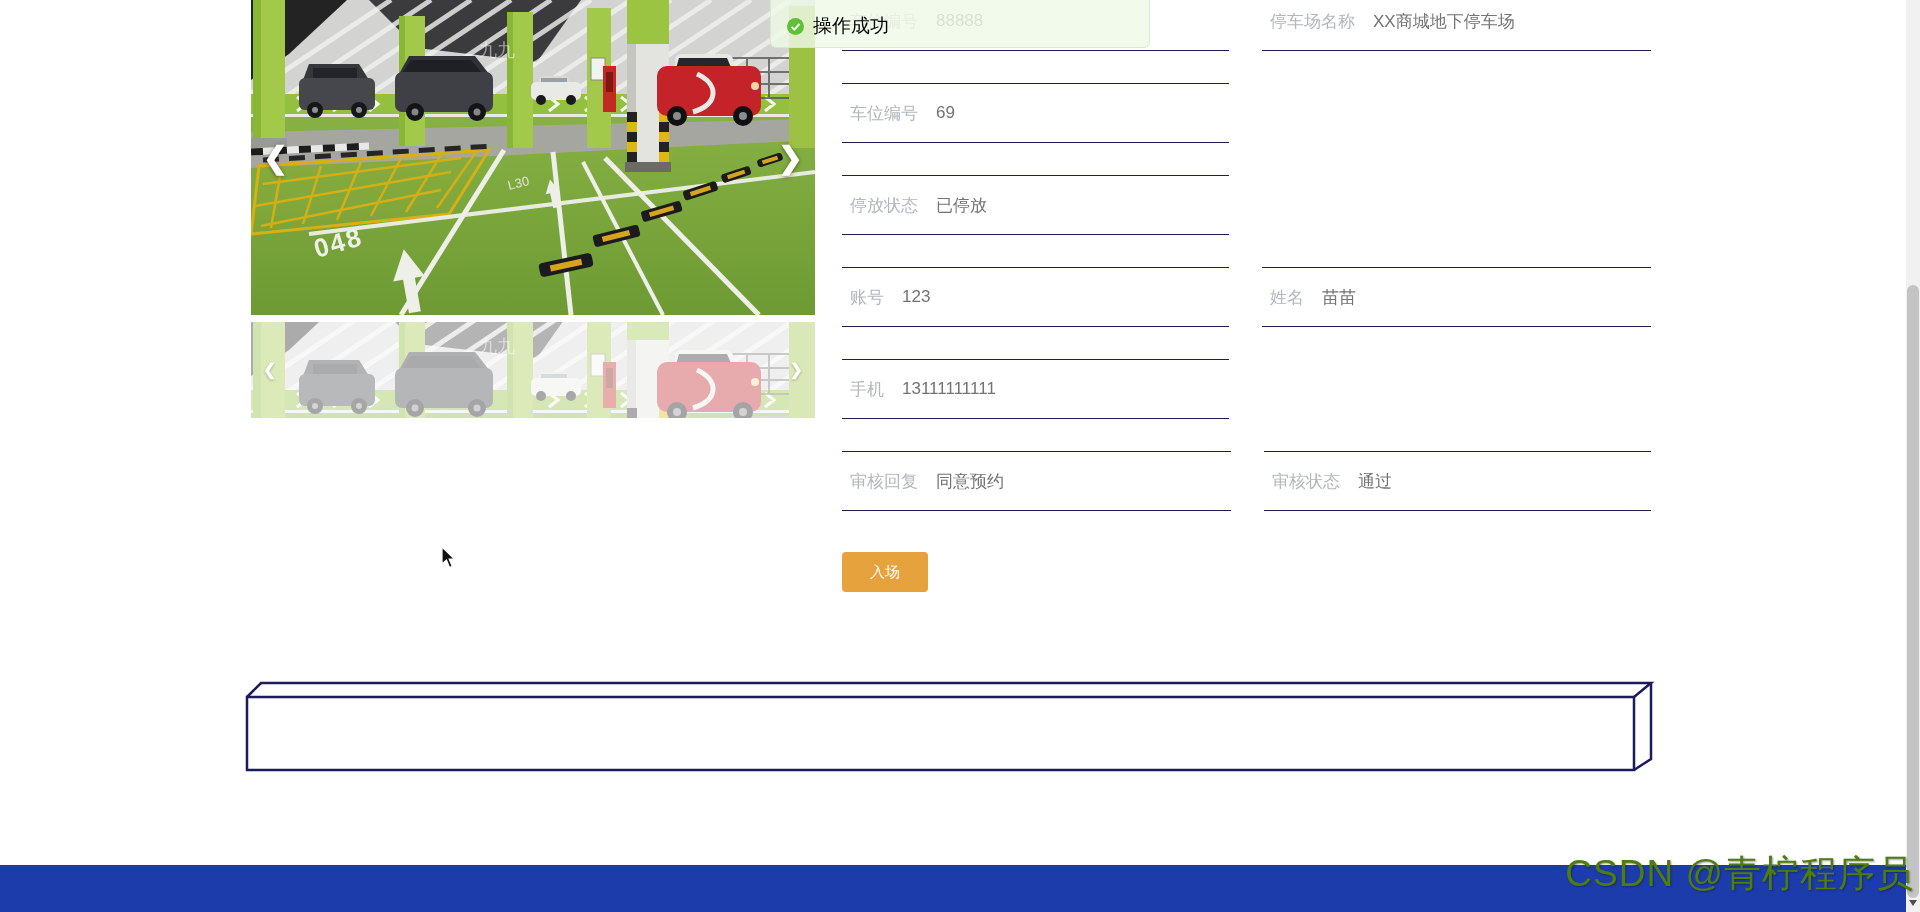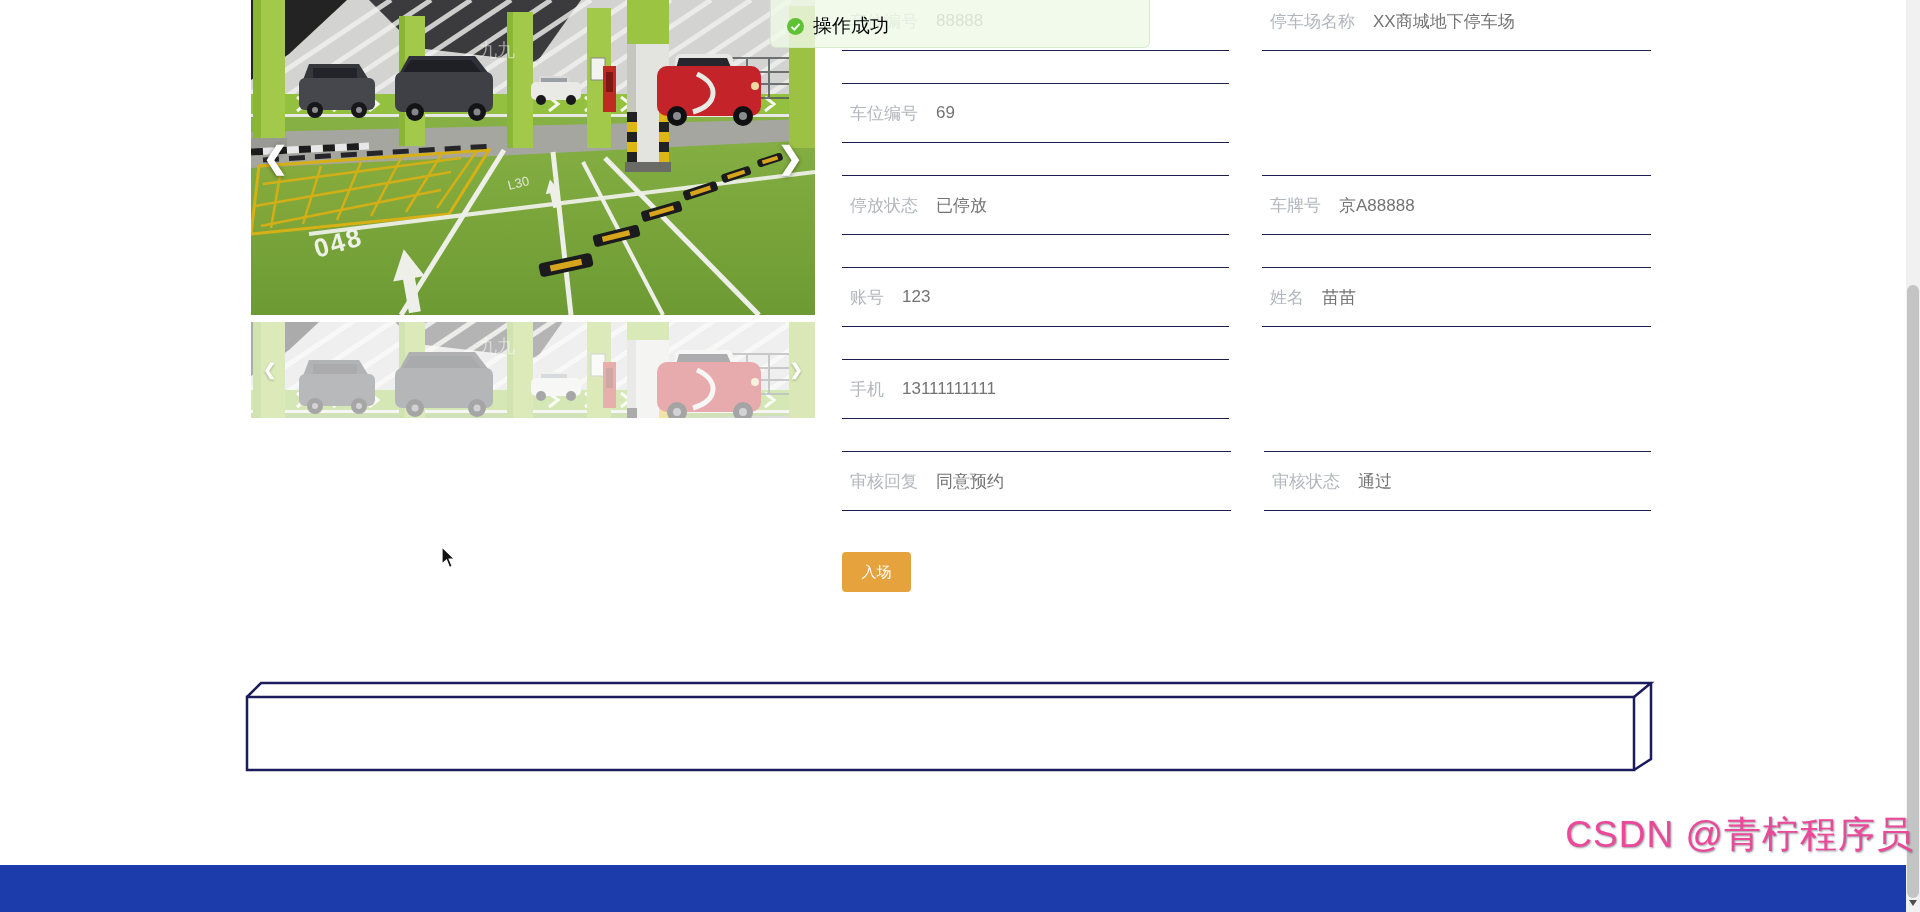--- a/index.html
+++ b/index.html
@@ -21,36 +21,36 @@
   
   .form{position:absolute;left:842px;top:-9px;}
   .frow{display:flex;gap:33px;margin-bottom:32px;}
   .cell{height:60px;box-sizing:border-box;border-top:1.5px solid #1e1e4e;border-bottom:1.5px solid #1e1e4e;
         display:flex;align-items:center;gap:18px;padding:0 8px;background:transparent;}
   .cell.c-left{width:387px;}
   .cell.c-right{width:389px;}
   .cell .label{color:#b2b6bd;font-size:17px;white-space:nowrap;}
   .cell .value{color:#737373;font-size:17px;font-weight:500;white-space:nowrap;}
 
-  .enter-btn{position:absolute;left:842px;top:552px;width:69px;height:40px;border:none;border-radius:4px;
+  .enter-btn{position:absolute;left:842px;top:552px;width:86px;height:40px;border:none;border-radius:4px;
              background:#e6a23c;color:#ffffff;font-size:15px;cursor:pointer;
              font-family:"Liberation Sans","DejaVu Sans",sans-serif;}
 
   
   .toast{position:absolute;left:770px;top:-8px;width:380px;height:56px;box-sizing:border-box;
          background:rgba(239,249,232,0.82);border:1px solid rgba(208,230,192,0.7);border-radius:6px;
          display:flex;align-items:center;padding:12px 16px 0 16px;gap:9px;z-index:30;}
   .toast .txt{color:#000000;font-size:19px;}
 
   
   .wirebox{position:absolute;left:240px;top:675px;}
 
   
   .footer{position:absolute;left:0;top:865px;width:1920px;height:47px;background:#1d3cac;}
-  .watermark{position:absolute;right:6px;top:810px;z-index:50;color:#ec4899;font-size:37px;
+  .watermark{position:absolute;right:6px;top:849px;z-index:50;color:#4d7c0f;font-size:37px;
              letter-spacing:1px;white-space:nowrap;text-shadow:1px 1px 2px rgba(20,20,40,.45);}
 
   
   .scroll-track{position:absolute;right:0;top:0;width:14px;height:912px;background:#f1f1f1;z-index:40;}
   .scroll-thumb{position:absolute;left:1px;top:285px;width:12px;height:613px;background:#c4c4c4;border-radius:6px;}
   .scroll-down{position:absolute;left:3px;top:900px;width:0;height:0;
                border-left:4px solid transparent;border-right:4px solid transparent;border-top:6px solid #4f4f52;}
 
   
   .cursor{position:absolute;left:441px;top:546px;z-index:60;}
@@ -259,24 +259,20 @@
       <div class="cell c-left">
         <span class="label">车位编号</span>
         <span class="value">69</span>
       </div>
     </div>
     <div class="frow">
       <div class="cell c-left">
         <span class="label">停放状态</span>
         <span class="value">已停放</span>
       </div>
-      <div class="cell c-right">
-        <span class="label">车牌号</span>
-        <span class="value">京A88888</span>
-      </div>
     </div>
     <div class="frow">
       <div class="cell c-left">
         <span class="label">账号</span>
         <span class="value">123</span>
       </div>
       <div class="cell c-right">
         <span class="label">姓名</span>
         <span class="value">苗苗</span>
       </div>

